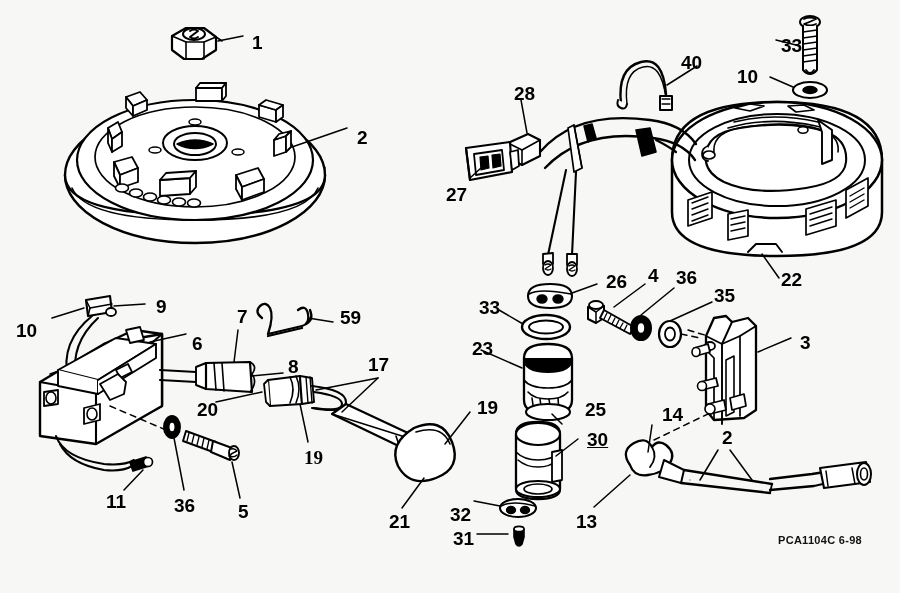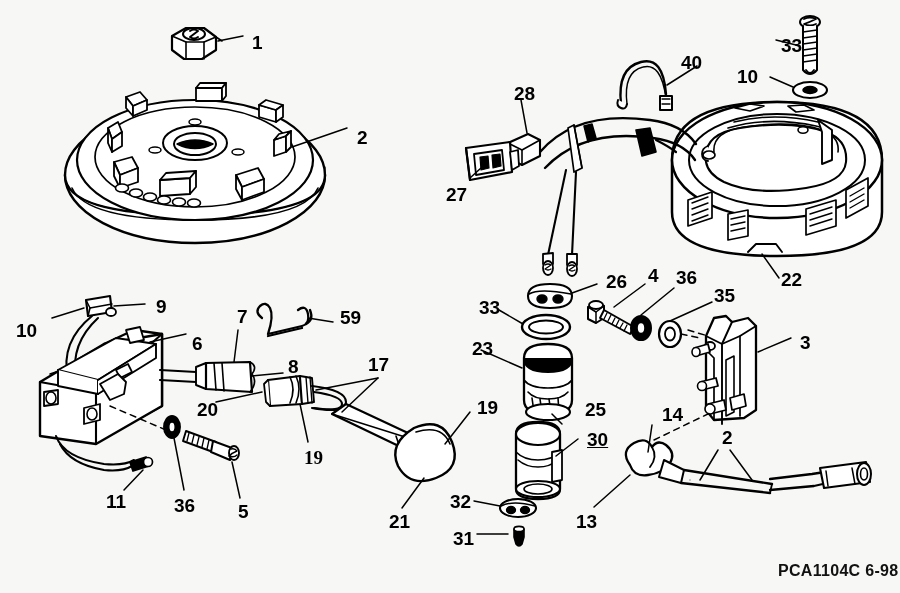--- a/index.html
+++ b/index.html
@@ -16,24 +16,24 @@
     font-family:"Liberation Sans", sans-serif;
     font-weight:bold;
     font-size:19px;
     color:#000;
     line-height:1;
     white-space:nowrap;
     user-select:none;
   }
   #footer{
     position:absolute;
-    left:778px;top:562px;
+    left:778px;top:534px;
     font-family:"Liberation Sans", sans-serif;
     font-weight:bold;
-    font-size:16px;
+    font-size:11px;
     letter-spacing:0.3px;
     color:#111;
     white-space:nowrap;
   }
 </style>
 </head>
 <body>
 
 <div id="stage">
 
@@ -457,18 +457,18 @@
   <div class="cal" style="left:340px;top:308px;">59</div>
   <div class="cal" style="left:288px;top:357px;">8</div>
   <div class="cal" style="left:197px;top:400px;">20</div>
   <div class="cal" style="left:106px;top:492px;">11</div>
   <div class="cal" style="left:174px;top:496px;">36</div>
   <div class="cal" style="left:238px;top:502px;">5</div>
   <div class="cal" style="left:304px;top:448px;font-family:Liberation Serif, serif;">19</div>
   <div class="cal" style="left:368px;top:355px;">17</div>
   <div class="cal" style="left:477px;top:398px;">19</div>
   <div class="cal" style="left:389px;top:512px;">21</div>
-  <div class="cal" style="left:450px;top:492px;">32</div>
+  <div class="cal" style="left:450px;top:505px;">32</div>
   <div class="cal" style="left:453px;top:529px;">31</div>
 
   <div id="footer">PCA1104C   6-98</div>
 
 </div>
 
 </body></html>

